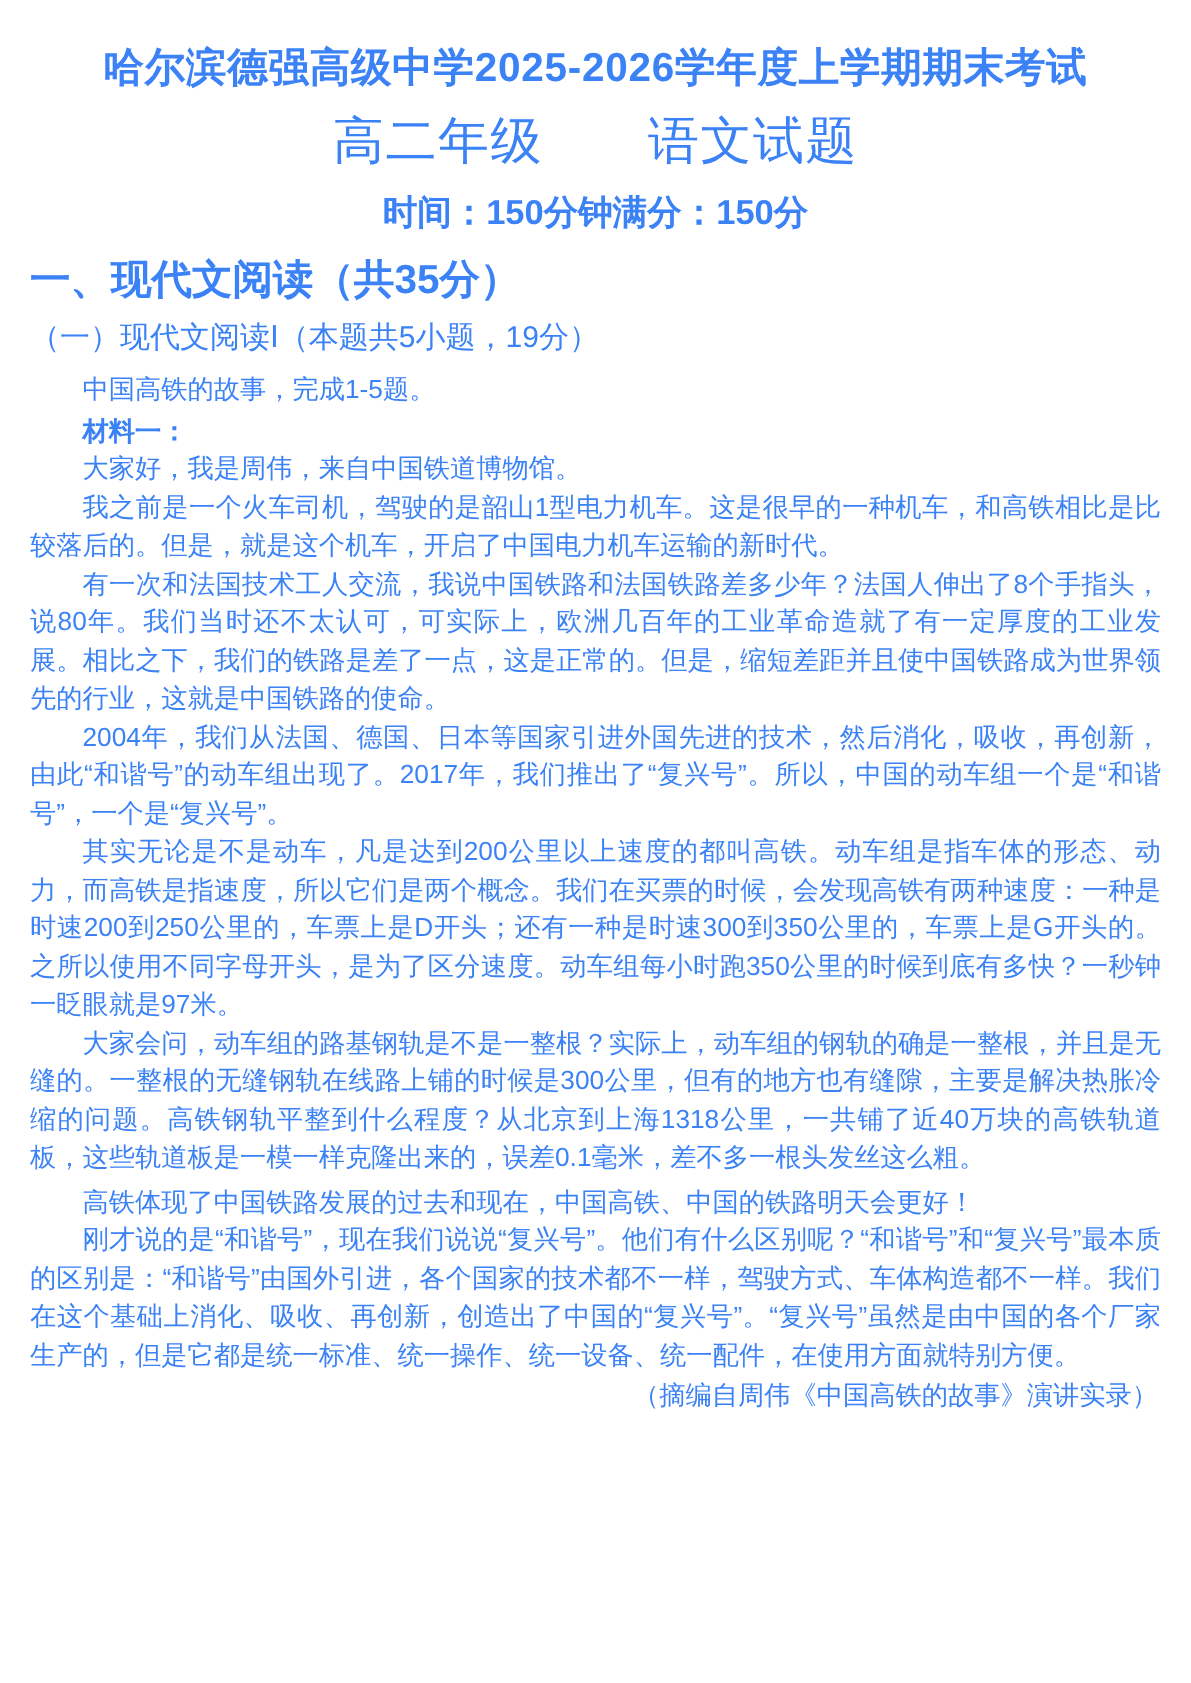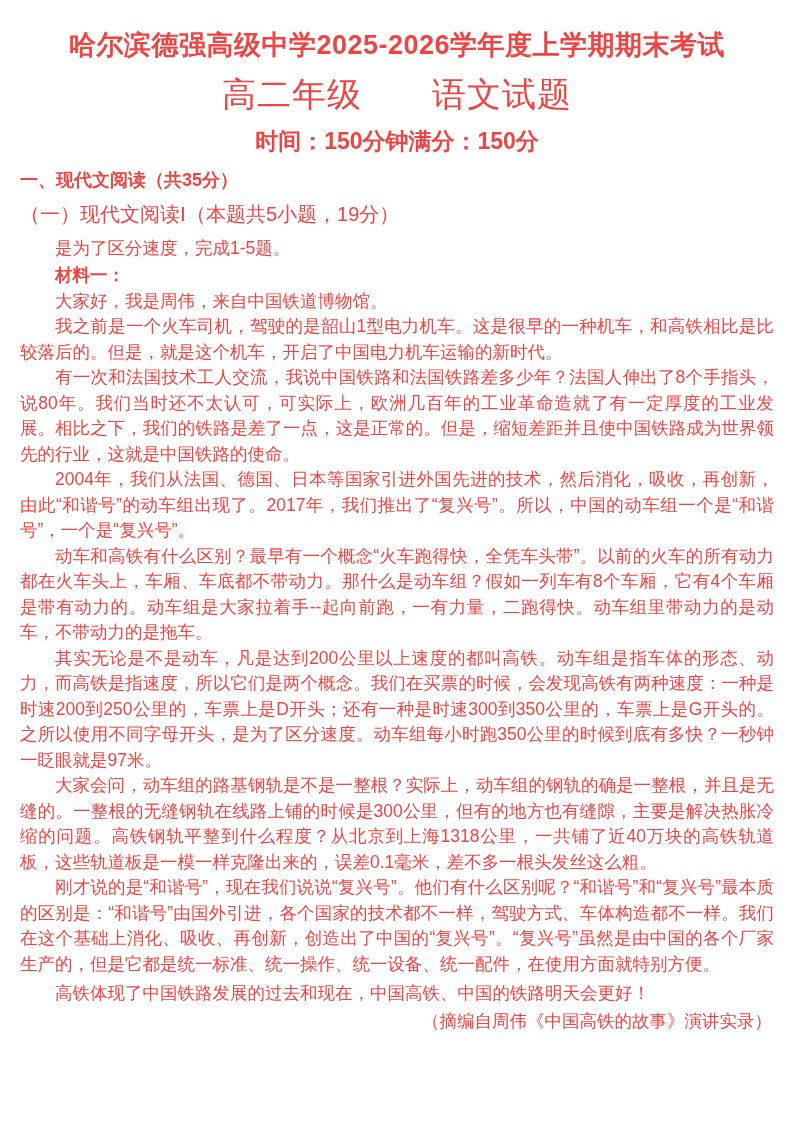--- a/index.html
+++ b/index.html
@@ -7,21 +7,21 @@
     padding: 0;
     background: #9a9a9a;
   }
   .page {
     width: 794px;
     min-height: 1122px;
     margin: 0 auto;
     background: #ffffff;
     box-sizing: border-box;
     padding: 22px 20px 10px 20px;
-    color: #ef4444;
+    color: #3b82f6;
     font-family: "Liberation Sans", "DejaVu Sans", sans-serif;
   }
   .title {
     font-size: 27px;
     font-weight: bold;
     text-align: center;
     margin: 6px 0 6px 0;
     line-height: 1.3;
     letter-spacing: 0.5px;
   }
@@ -35,21 +35,21 @@
   }
   .info-line {
     display: flex;
     justify-content: center;
     font-size: 23px;
     font-weight: bold;
     margin: 12px 0 14px 0;
     line-height: 1.2;
   }
   .section-heading {
-    font-size: 18px;
+    font-size: 27px;
     font-weight: bold;
     margin: 12px 0 8px 0;
     line-height: 1.3;
   }
   .sub-heading {
     font-size: 20px;
     font-weight: normal;
     margin: 8px 0 8px 0;
     line-height: 1.35;
   }
@@ -95,30 +95,29 @@
 
   <div class="info-line">
     <span>时间：150分钟</span>
     <span>满分：150分</span>
   </div>
 
   <div class="section-heading">一、现代文阅读（共35分）</div>
 
   <div class="sub-heading">（一）现代文阅读Ⅰ（本题共5小题，19分）</div>
 
-  <p class="instruction">是为了区分速度，完成1-5题。</p>
+  <p class="instruction">中国高铁的故事，完成1-5题。</p>
 
   <p class="material-label">材料一：</p>
 
   <p class="para">大家好，我是周伟，来自中国铁道博物馆。</p>
   <p class="para">我之前是一个火车司机，驾驶的是韶山1型电力机车。这是很早的一种机车，和高铁相比是比较落后的。但是，就是这个机车，开启了中国电力机车运输的新时代。</p>
   <p class="para">有一次和法国技术工人交流，我说中国铁路和法国铁路差多少年？法国人伸出了8个手指头，说80年。我们当时还不太认可，可实际上，欧洲几百年的工业革命造就了有一定厚度的工业发展。相比之下，我们的铁路是差了一点，这是正常的。但是，缩短差距并且使中国铁路成为世界领先的行业，这就是中国铁路的使命。</p>
   <p class="para">2004年，我们从法国、德国、日本等国家引进外国先进的技术，然后消化，吸收，再创新，由此“和谐号”的动车组出现了。2017年，我们推出了“复兴号”。所以，中国的动车组一个是“和谐号”，一个是“复兴号”。</p>
-  <p class="para">动车和高铁有什么区别？最早有一个概念“火车跑得快，全凭车头带”。以前的火车的所有动力都在火车头上，车厢、车底都不带动力。那什么是动车组？假如一列车有8个车厢，它有4个车厢是带有动力的。动车组是大家拉着手--起向前跑，一有力量，二跑得快。动车组里带动力的是动车，不带动力的是拖车。</p>
   <p class="para">其实无论是不是动车，凡是达到200公里以上速度的都叫高铁。动车组是指车体的形态、动力，而高铁是指速度，所以它们是两个概念。我们在买票的时候，会发现高铁有两种速度：一种是时速200到250公里的，车票上是D开头；还有一种是时速300到350公里的，车票上是G开头的。之所以使用不同字母开头，是为了区分速度。动车组每小时跑350公里的时候到底有多快？一秒钟一眨眼就是97米。</p>
   <p class="para">大家会问，动车组的路基钢轨是不是一整根？实际上，动车组的钢轨的确是一整根，并且是无缝的。一整根的无缝钢轨在线路上铺的时候是300公里，但有的地方也有缝隙，主要是解决热胀冷缩的问题。高铁钢轨平整到什么程度？从北京到上海1318公里，一共铺了近40万块的高铁轨道板，这些轨道板是一模一样克隆出来的，误差0.1毫米，差不多一根头发丝这么粗。</p>
+  <p class="para closing">高铁体现了中国铁路发展的过去和现在，中国高铁、中国的铁路明天会更好！</p>
+
   <p class="para">刚才说的是“和谐号”，现在我们说说“复兴号”。他们有什么区别呢？“和谐号”和“复兴号”最本质的区别是：“和谐号”由国外引进，各个国家的技术都不一样，驾驶方式、车体构造都不一样。我们在这个基础上消化、吸收、再创新，创造出了中国的“复兴号”。“复兴号”虽然是由中国的各个厂家生产的，但是它都是统一标准、统一操作、统一设备、统一配件，在使用方面就特别方便。</p>
-
-  <p class="para closing">高铁体现了中国铁路发展的过去和现在，中国高铁、中国的铁路明天会更好！</p>
 
   <p class="source">（摘编自周伟《中国高铁的故事》演讲实录）</p>
 
 </div>
 
 </body></html>

